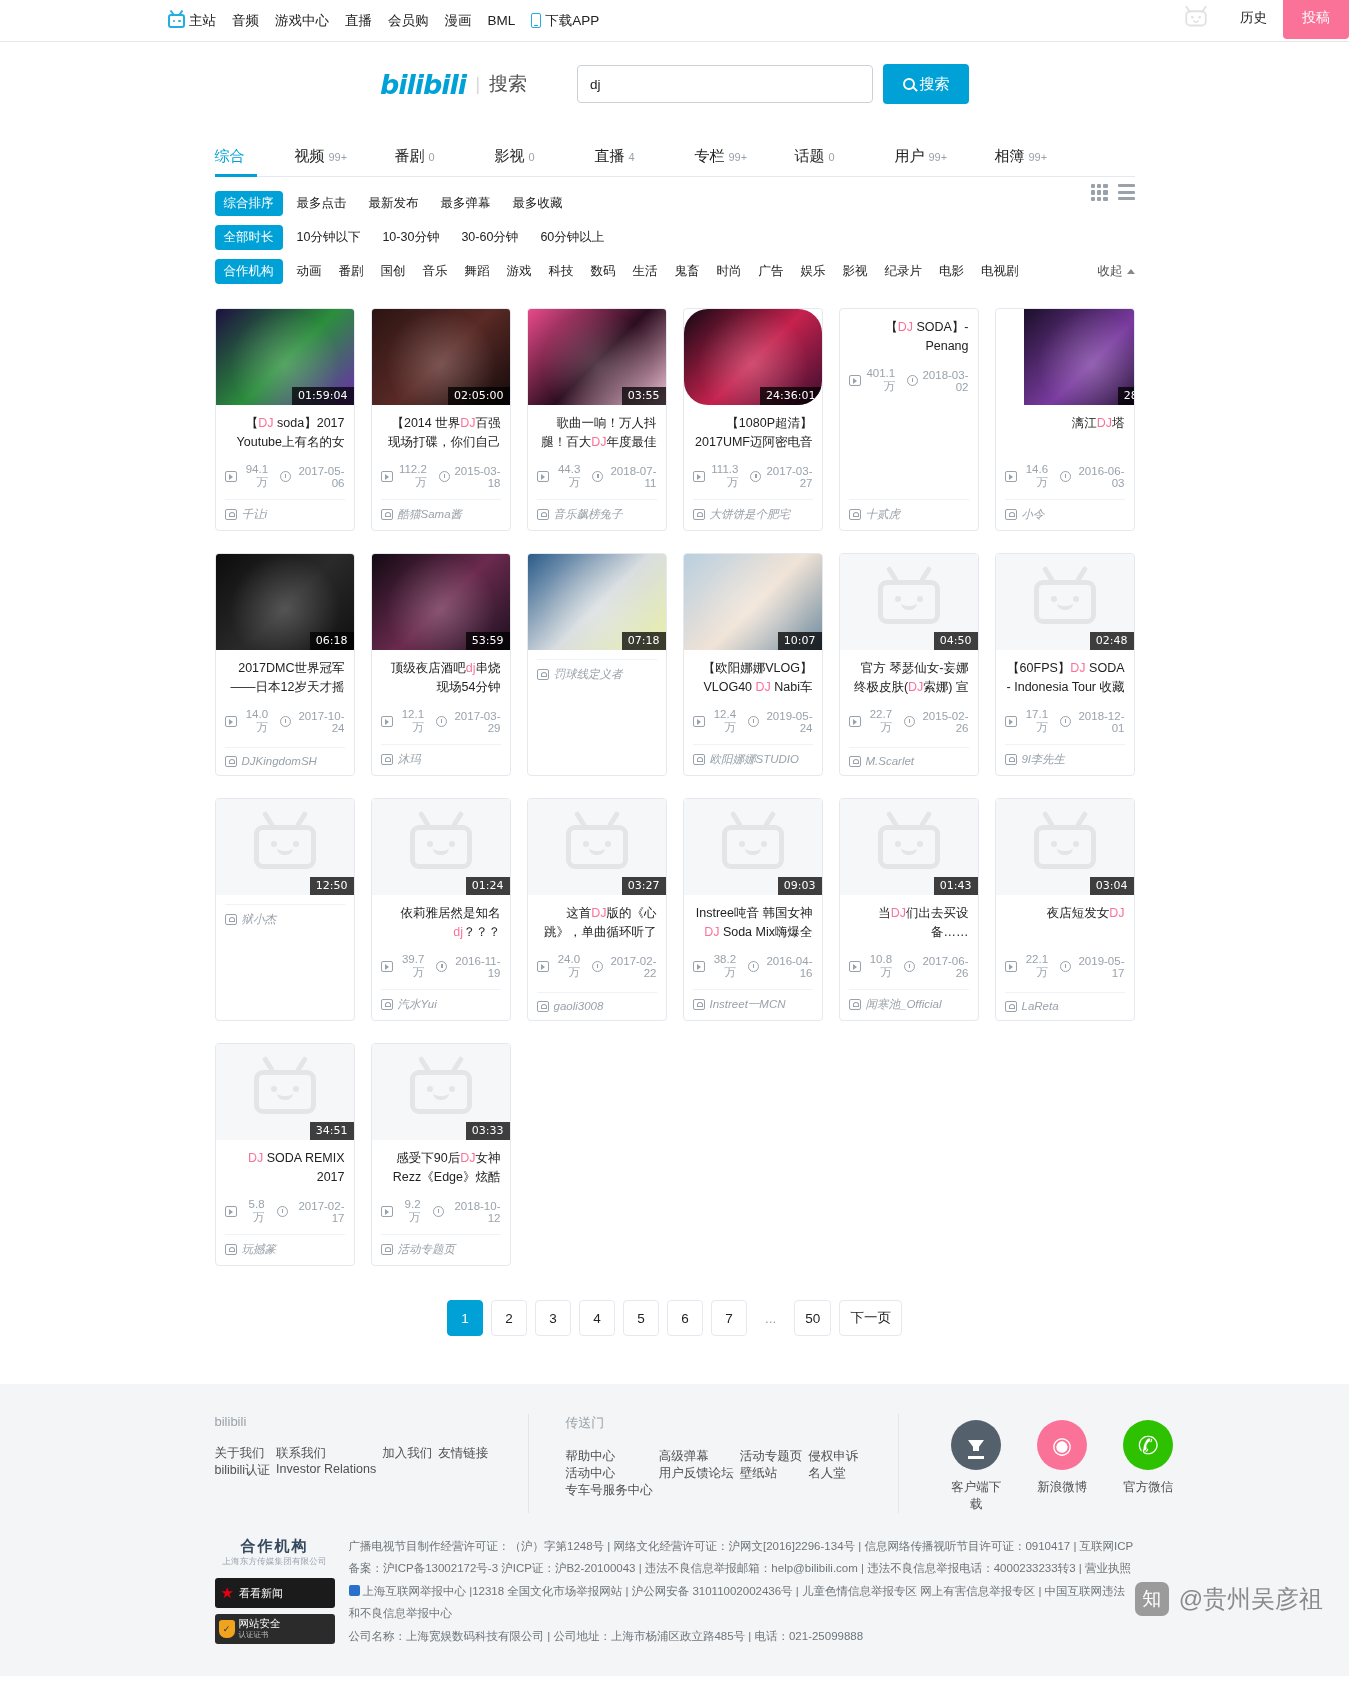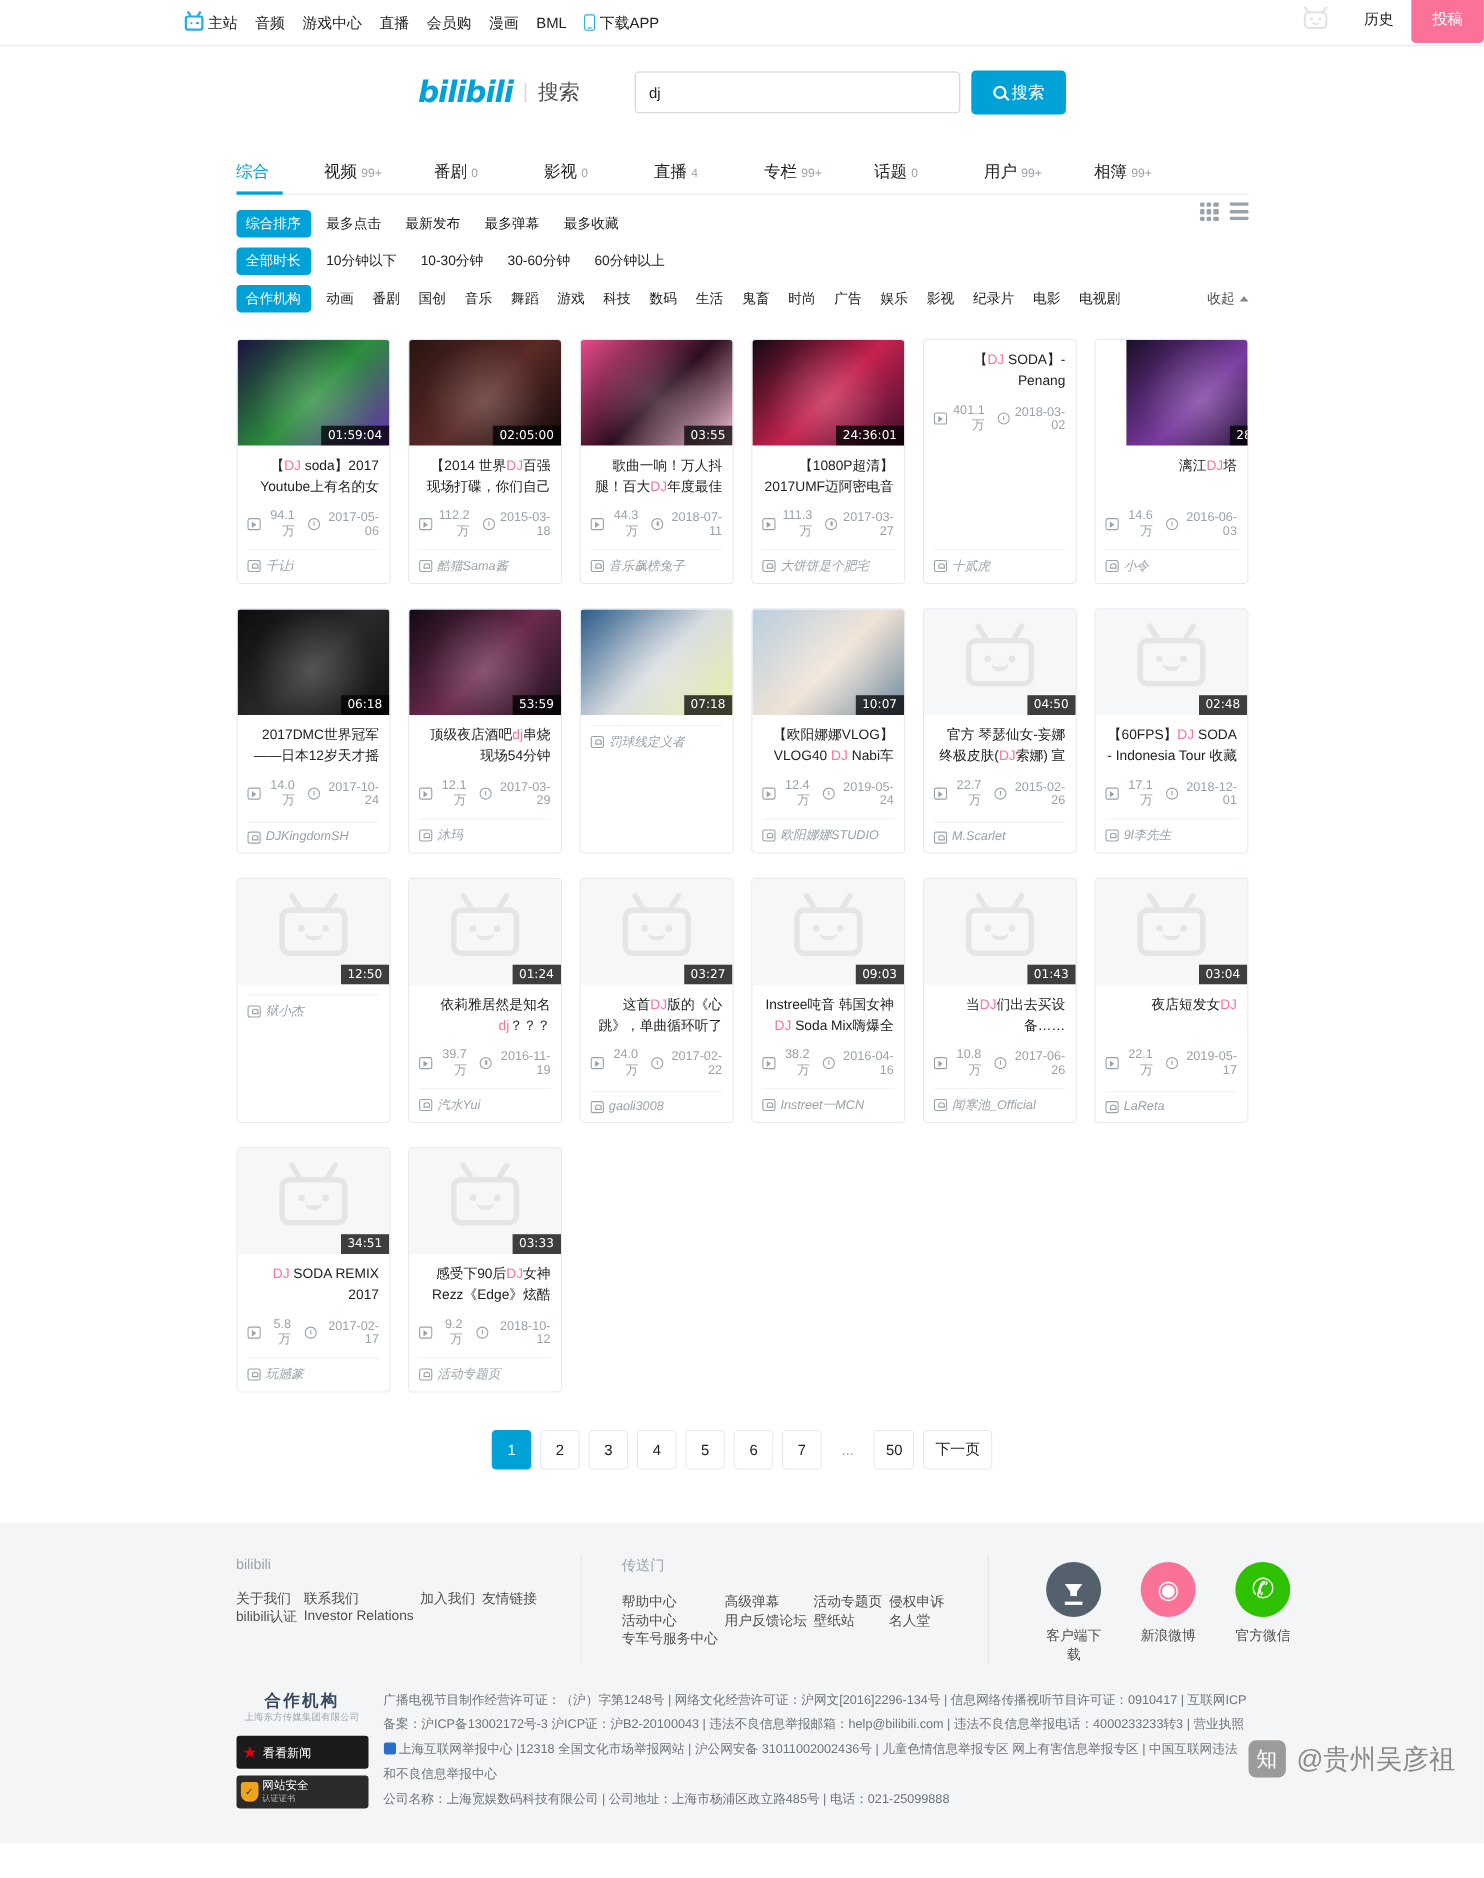--- a/index.html
+++ b/index.html
@@ -522,21 +522,21 @@
           <span><i class="ic play"></i>44.3万</span>
           <span><i class="ic clock"></i>2018-07-11</span>
         </div>
       </div>
       <div class="up">
         <i class="ic user"></i>
         <span>音乐飙榜兔子</span>
       </div>
     </div>
     <div class="card">
-      <div class="thumb" style="background: linear-gradient(135deg, rgb(18, 8, 18) 0%, rgb(198, 34, 78) 52%, rgb(58, 14, 46) 100%);">
+      <div class="thumb" style="background: linear-gradient(135deg, rgb(18, 8, 18) 0%, rgb(198, 34, 78) 52%, rgb(58, 14, 46) 100%); border-radius: 24px;">
         <div style="position: absolute; inset: 0px; background: radial-gradient(circle at 50% 58%, rgba(255, 255, 255, 0.2), transparent 62%);"></div>
         <span class="dur">24:36:01</span>
       </div>
       <div class="card-body">
         <div class="title"><span>【1080P超清】2017UMF迈阿密电音节 世界百大</span><em>DJ</em></div>
         <div class="meta">
           <span><i class="ic play"></i>111.3万</span>
           <span><i class="ic clock"></i>2017-03-27</span>
         </div>
       </div>

